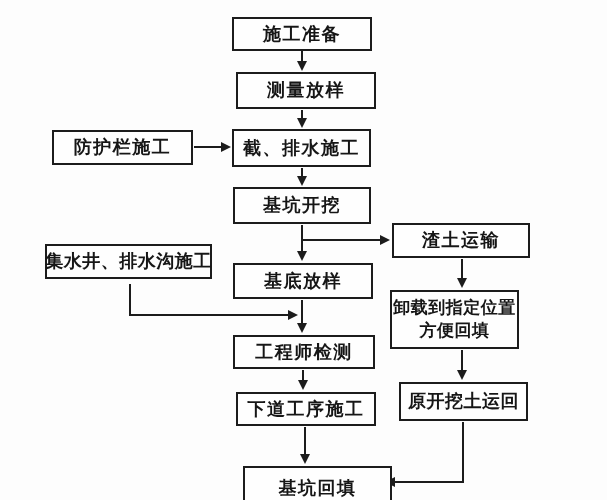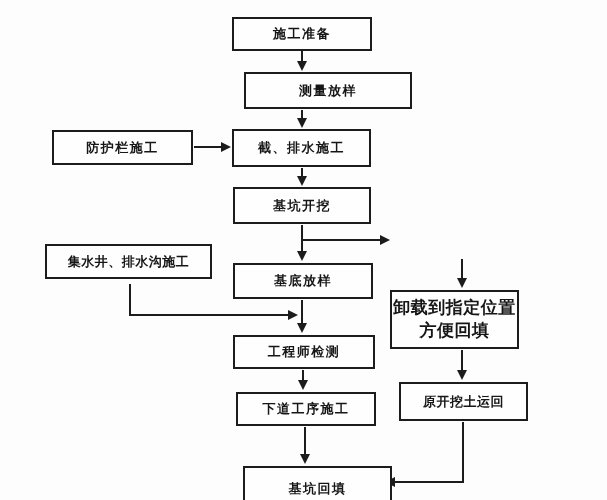--- a/index.html
+++ b/index.html
@@ -13,31 +13,31 @@
   #wires{position:absolute;left:0;top:0;width:607px;height:500px;}
   .node{
     position:absolute;
     box-sizing:border-box;
     background:#fefefe;
     border:2px solid #1c1c1c;
     display:flex;
     flex-direction:column;
     align-items:center;
     justify-content:center;
-    font-size:13px;
+    font-size:18px;
     font-weight:bold;
     color:#161616;
     letter-spacing:1.5px;
     line-height:1.35;
     white-space:nowrap;
     text-align:center;
   }
   
   .n-prep        {left:232px; top:17px;  width:140px; height:34px;}
-  .n-survey      {left:244px; top:72px;  width:168px; height:37px;}
+  .n-survey      {left:236px; top:72px;  width:140px; height:37px;}
   .n-drainage    {left:232px; top:129px; width:139px; height:38px;}
   .n-excavation  {left:233px; top:187px; width:138px; height:37px;}
   .n-baselayout  {left:233px; top:263px; width:140px; height:36px;}
   .n-inspection  {left:233px; top:335px; width:142px; height:34px;}
   .n-nextprocess {left:236px; top:392px; width:140px; height:34px;}
   .n-backfill    {left:243px; top:466px; width:149px; height:45px;}
   
   .n-guardrail   {left:52px;  top:130px; width:141px; height:35px;}
   .n-sump        {left:45px;  top:244px; width:167px; height:35px; letter-spacing:0.5px;}
   
@@ -98,20 +98,23 @@
     <span>基坑回填</span>
   </div>
 
   <div class="node n-guardrail">
     <span>防护栏施工</span>
   </div>
   <div class="node n-sump">
     <span>集水井、排水沟施工</span>
   </div>
 
+  <div class="node n-muck">
+    <span>渣土运输</span>
+  </div>
   <div class="node n-unload">
     <span>卸载到指定位置</span>
     <span>方便回填</span>
   </div>
   <div class="node n-return">
     <span>原开挖土运回</span>
   </div>
 
 </div>
 

